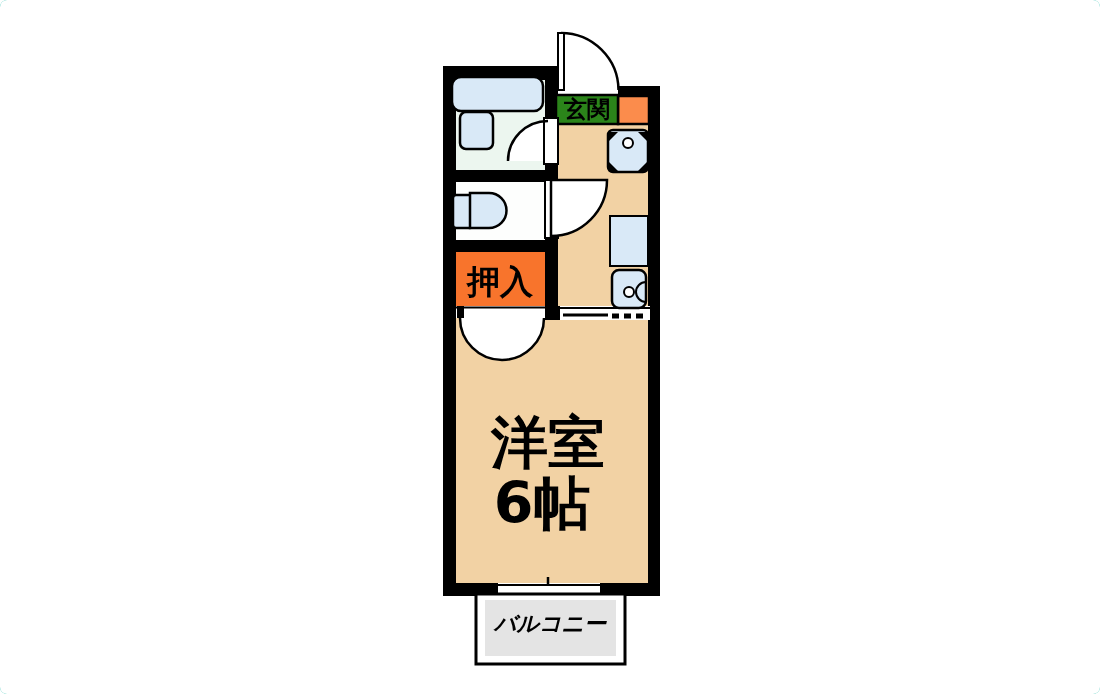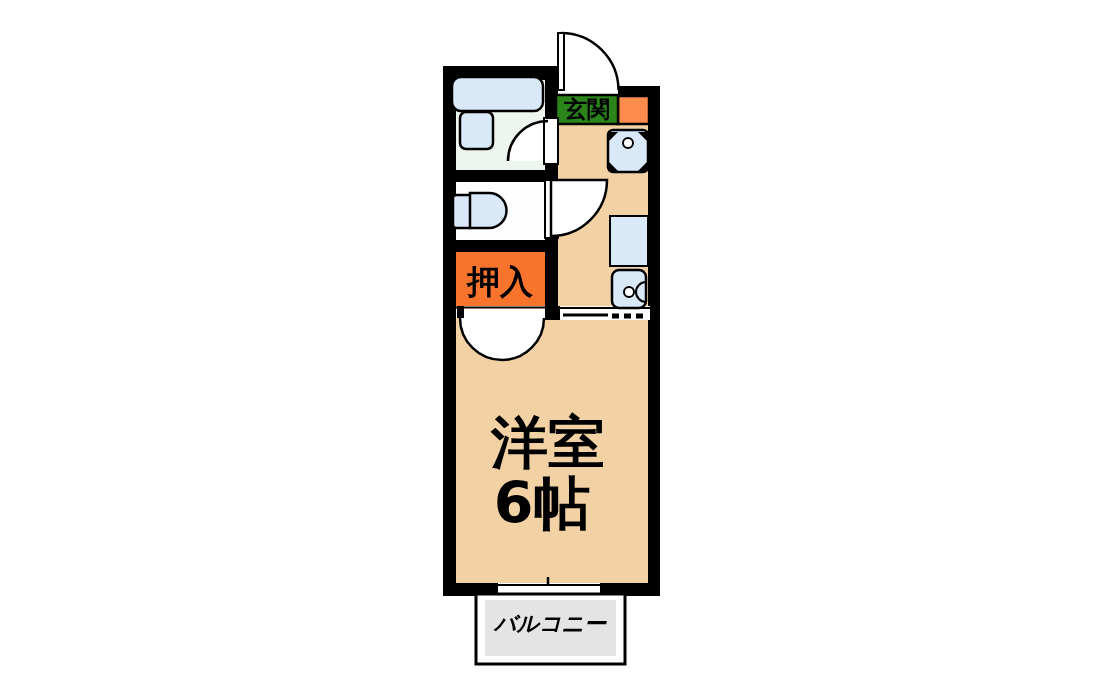--- a/index.html
+++ b/index.html
@@ -1,16 +1,16 @@
 <!DOCTYPE html>
 <html><head>
 <meta charset="utf-8">
 <style>
   html,body{margin:0;padding:0;background:#ffffff;}
-  .stage{position:relative;width:1100px;height:694px;background:#14b8a6;overflow:hidden;}
+  .stage{position:relative;width:1100px;height:694px;background:#14b8a6;overflow:hidden;border-radius:7px;}
   svg{display:block;}
   .lbl{font-family:"DejaVu Sans","Liberation Sans",sans-serif;font-weight:bold;fill:#000000;}
   .lbl-italic{font-style:italic;}
 </style>
 </head>
 <body>
 
 <div class="stage">
 <svg width="1100" height="694" viewBox="0 0 1100 694">
 

